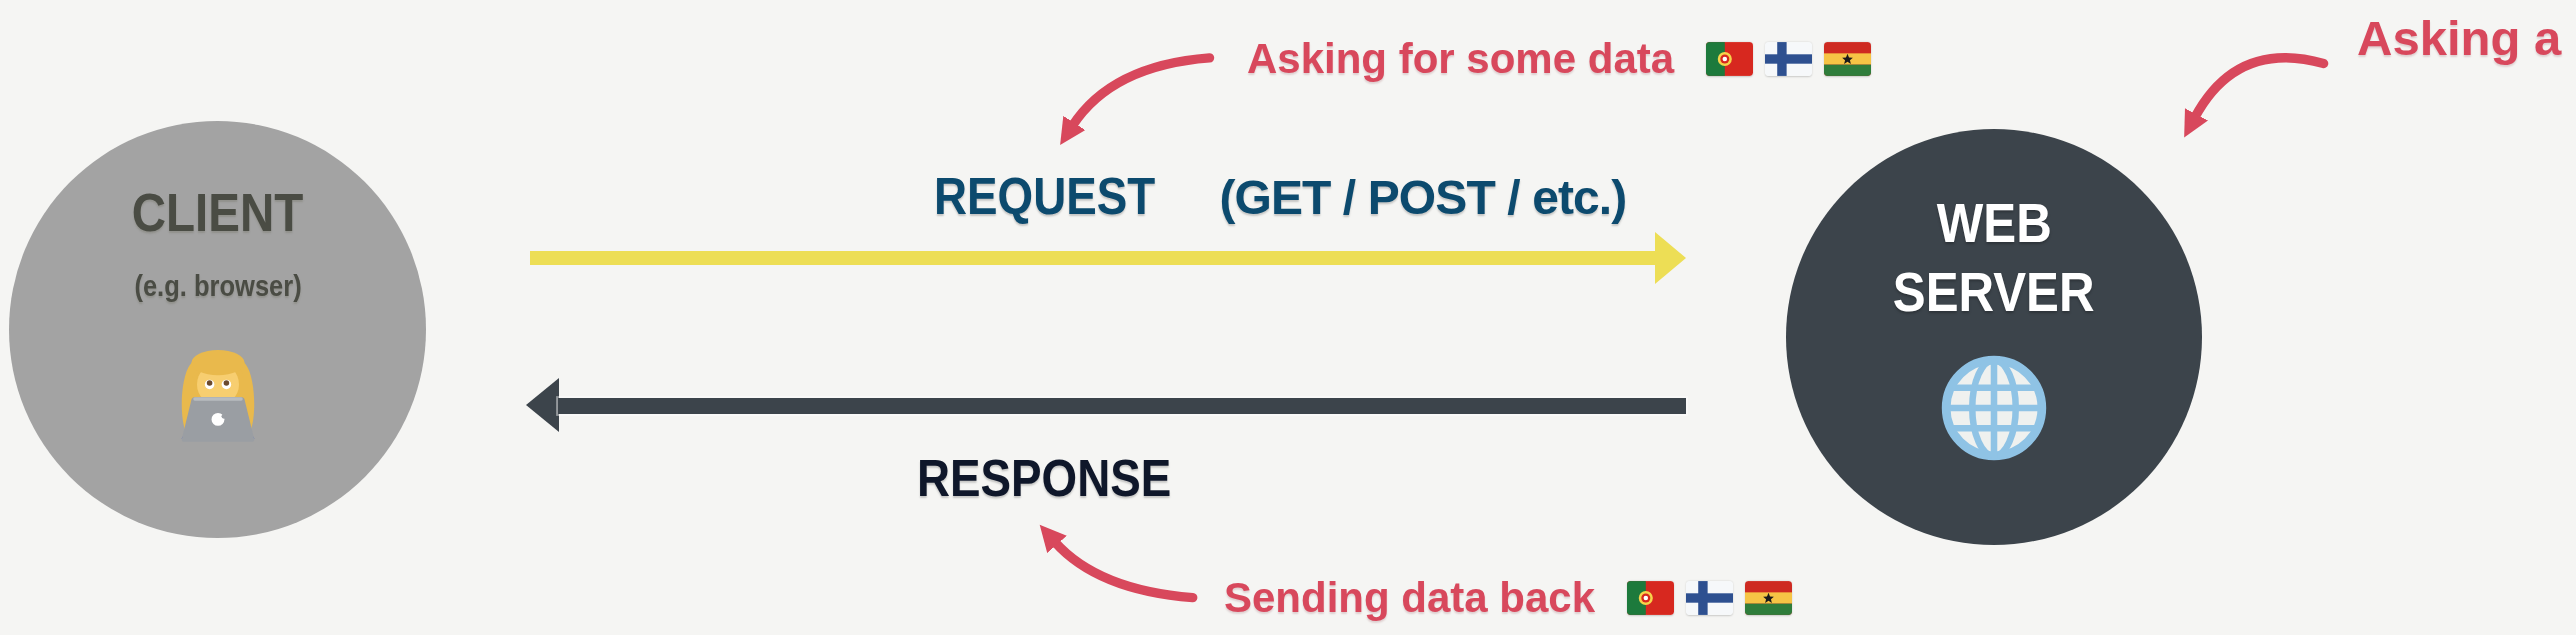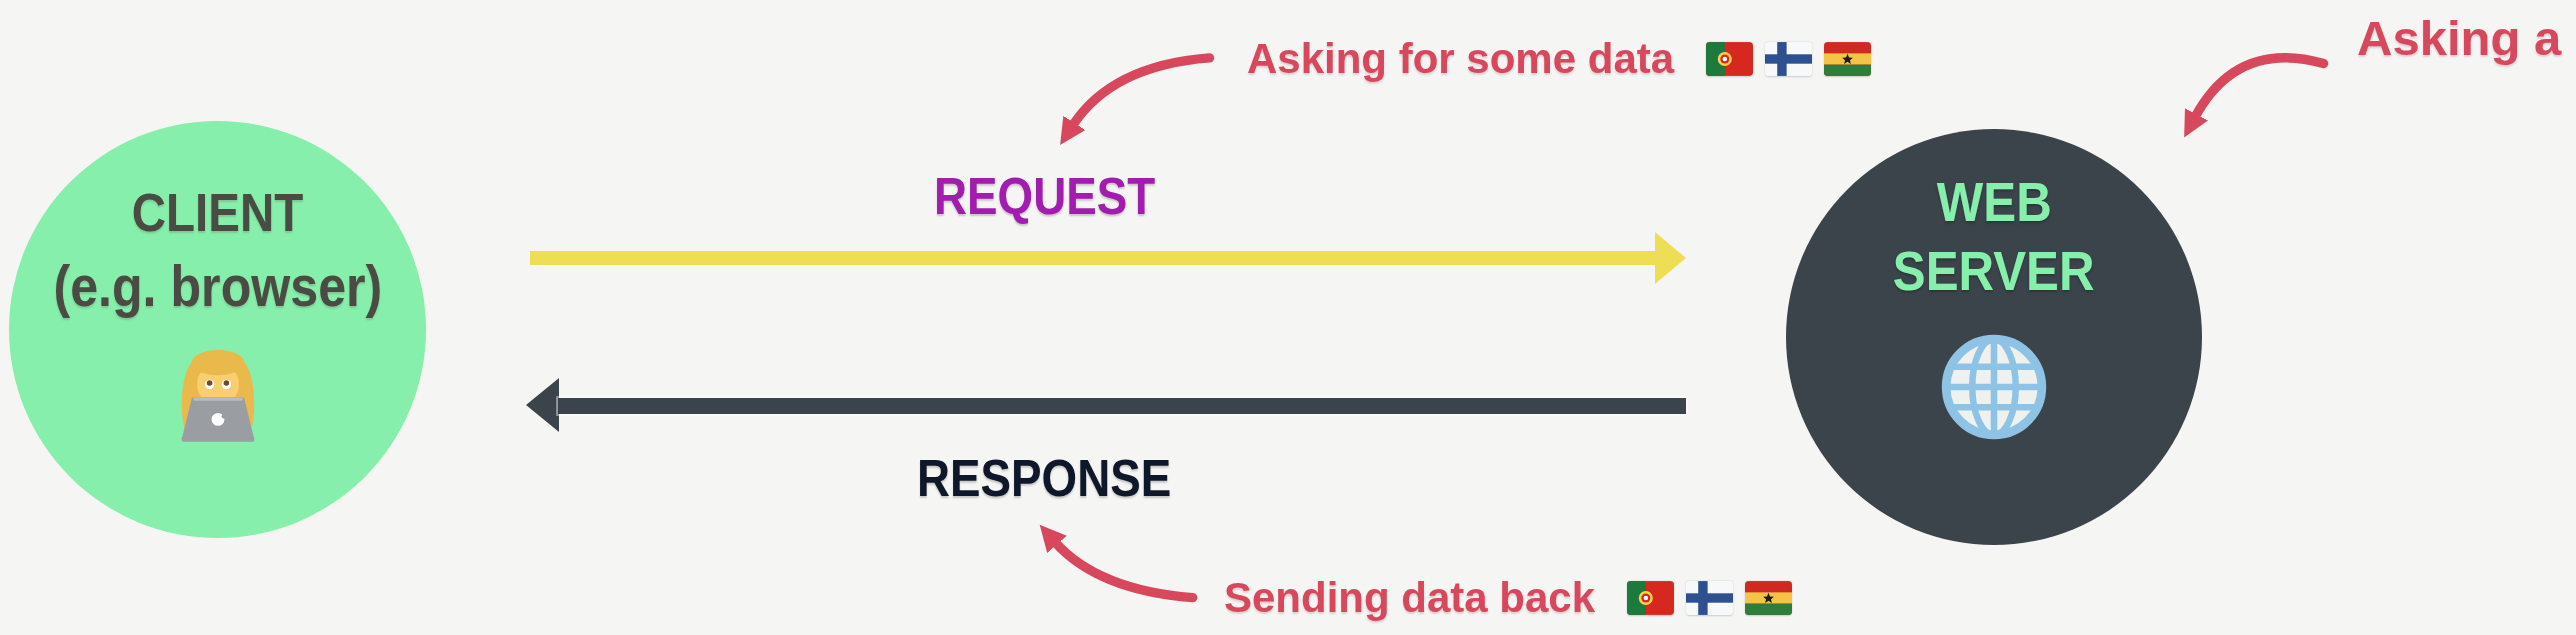--- a/index.html
+++ b/index.html
@@ -14,41 +14,41 @@
     overflow:hidden;
   }
   
   .circle{
     position:absolute;border-radius:50%;
     display:flex;flex-direction:column;align-items:center;
     text-align:center;
   }
   .client-circle{
     left:9.3px;top:121px;width:417px;height:417px;
-    background:#86efac;
+    background:#a3a3a3;
   }
   .server-circle{
     left:1786px;top:129px;width:416px;height:416px;
     background:#3C444B;
   }
   .client-title{
     margin-top:62px;
     font-size:54px;font-weight:700;color:#4A4C44;
     line-height:58px;
     text-shadow:0 1.9px 1.9px rgba(90,90,70,.25);
   }
   .client-subtitle{
     margin-top:20.5px;
-    font-size:57px;font-weight:700;color:#4A4C44;
+    font-size:29px;font-weight:700;color:#4A4C44;
     line-height:49px;
     text-shadow:0 1.9px 1.9px rgba(90,90,70,.25);
   }
   .server-title{
-    margin-top:38px;
-    font-size:56px;font-weight:700;color:#86efac;
+    margin-top:59px;
+    font-size:56px;font-weight:700;color:#ffffff;
     line-height:69px;
     text-shadow:0 1.9px 2.8px rgba(0,0,0,.25);
   }
   .cond{display:inline-block;transform:scaleX(.88);transform-origin:center;}
   .cond-l{display:inline-block;transform:scaleX(.88);transform-origin:left center;}
   .emoji-box{margin-top:30px;line-height:0;}
   
   .shaft{position:absolute;}
   .req-shaft{left:530px;top:251px;width:1126px;height:14px;background:#EDDE55;}
   .req-head{
@@ -59,21 +59,21 @@
   .res-shaft{left:558px;top:398px;width:1128px;height:16px;background:#3C444B;box-shadow:0 0 0 1.9px rgba(255,255,255,.45);}
   .res-head{
     position:absolute;left:526px;top:378px;width:0;height:0;
     border-top:27px solid transparent;border-bottom:27px solid transparent;
     border-right:33px solid #3C444B;
   }
   
   .req-label-row{
     position:absolute;left:934px;top:169px;
     display:flex;align-items:baseline;
-    color:#a21caf;white-space:nowrap;
+    color:#0c4a6e;white-space:nowrap;
     text-shadow:0 1.9px 1.9px rgba(60,60,60,.25);
   }
   .req-label{font-size:52px;font-weight:700;line-height:54px;}
   .req-methods{font-size:48px;font-weight:700;line-height:54px;margin-left:34px;letter-spacing:-0.9px;}
   .res-label{
     position:absolute;left:917px;top:451px;
     font-size:52px;font-weight:700;line-height:54px;color:#0f172a;
     white-space:nowrap;
     text-shadow:0 1.9px 1.9px rgba(60,60,60,.25);
   }
@@ -142,20 +142,21 @@
         <line x1="7" y1="40" x2="73" y2="40" stroke="#8FC3E5" stroke-width="4.5" stroke-linecap="round"></line>
         <line x1="10" y1="54" x2="70" y2="54" stroke="#8FC3E5" stroke-width="4.5" stroke-linecap="round"></line>
       </svg>
     </div>
   </div>
 
   <div class="shaft req-shaft"></div>
   <div class="req-head"></div>
   <div class="req-label-row">
     <span class="req-label cond-l">REQUEST</span>
+    <span class="req-methods">(GET / POST / etc.)</span>
   </div>
 
   <div class="res-head"></div>
   <div class="shaft res-shaft"></div>
   <div class="res-label">
     <span class="cond-l">RESPONSE</span>
   </div>
 
   <div class="note-row send-row pink">
     <span class="txt">Sending data back</span>

